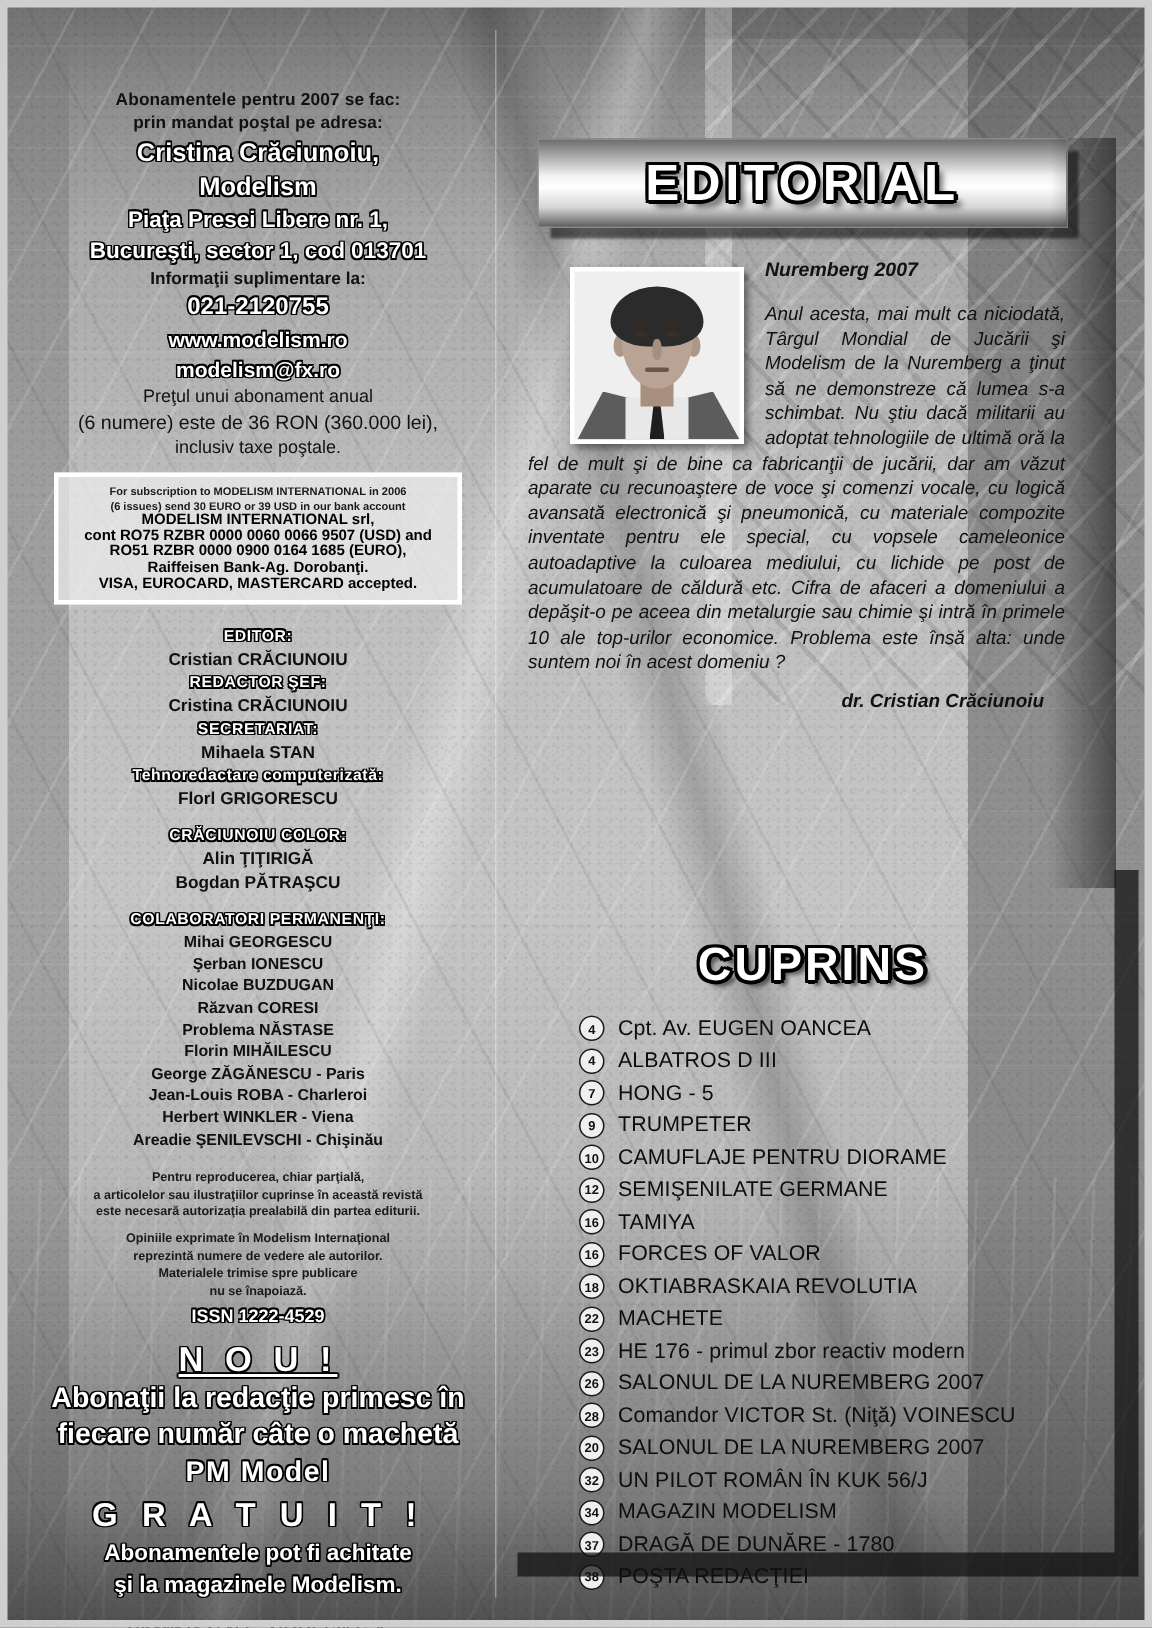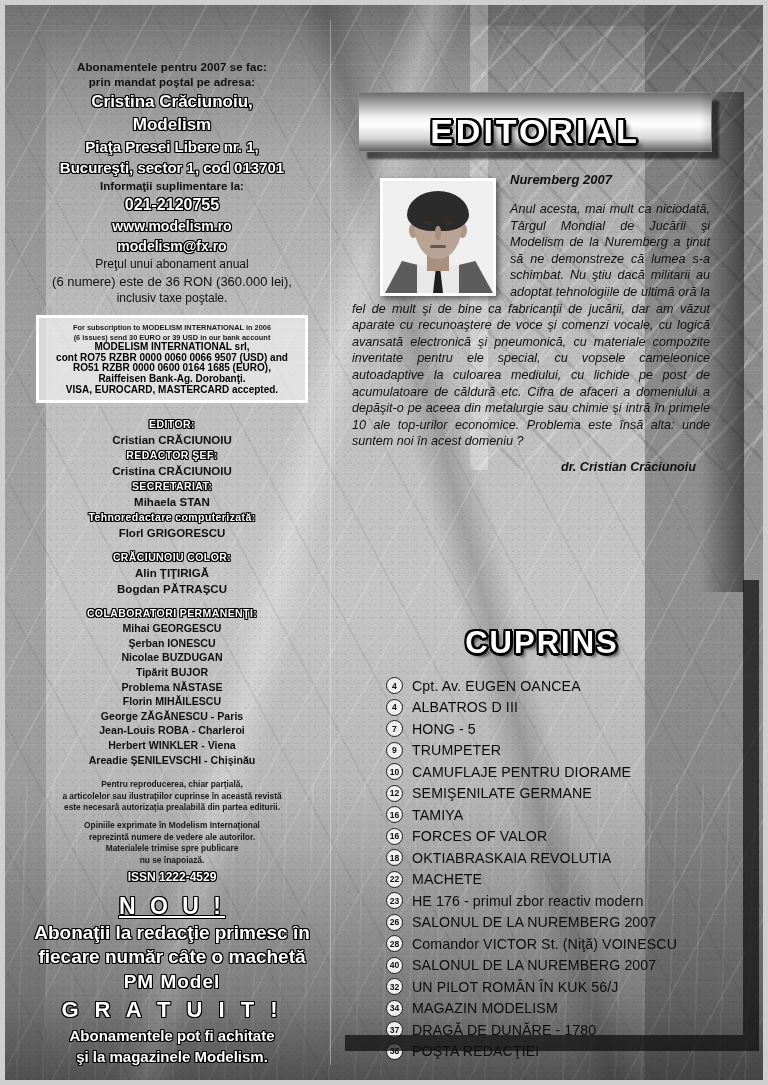--- a/index.html
+++ b/index.html
@@ -109,21 +109,21 @@
   #rightCol{position:absolute;left:352px;top:92px;width:378px;}
 
   .bannerWrap{position:relative;width:352px;height:58px;margin-left:6px;}
   .bannerShadow{
     position:absolute;left:9px;top:9px;width:352px;height:58px;background:rgba(0,0,0,.55);
     filter:blur(1px);
   }
   .banner{
     position:absolute;left:0;top:0;width:352px;height:58px;
     background:linear-gradient(180deg,#6d6d6d 0%,#f2f2f2 42%,#ffffff 55%,#d6d6d6 78%,#5f5f5f 100%);
-    border:1px solid #8a8a8a;display:flex;align-items:flex-end;justify-content:center;
+    border:1px solid #8a8a8a;display:flex;align-items:center;justify-content:center;
   }
   .bannerTxt{
     font-size:34px;font-weight:bold;letter-spacing:3px;color:#ffffff;
     text-shadow:
       2px 2px 0 #000,-2px 2px 0 #000,2px -2px 0 #000,-2px -2px 0 #000,
       0 3px 0 #000,3px 0 0 #000,0 -2px 0 #000,-2px 0 0 #000,
       5px 5px 4px rgba(0,0,0,.6);
   }
 
   .editorial{position:relative;margin-top:22px;width:358px;}
@@ -226,21 +226,21 @@
 
   <div class="priceLine">Preţul unui abonament anual</div>
   <div class="priceLine priceHi">(6 numere) este de 36 RON (360.000 lei),</div>
   <div class="priceLine">inclusiv taxe poştale.</div>
 
   <div class="bankBox">
     <div class="bankSm">For subscription to MODELISM INTERNATIONAL in 2006</div>
     <div class="bankSm">(6 issues) send 30 EURO or 39 USD in our bank account</div>
     <div class="bankBold">MODELISM INTERNATIONAL srl,</div>
     <div class="bankBold">cont RO75 RZBR 0000 0060 0066 9507 (USD) and</div>
-    <div class="bankBold">RO51 RZBR 0000 0600 0164 1685 (EURO),</div>
+    <div class="bankBold">RO51 RZBR 0000 0900 0164 1685 (EURO),</div>
     <div class="bankBold">Raiffeisen Bank-Ag. Dorobanţi.</div>
     <div class="bankBold">VISA, EUROCARD, MASTERCARD accepted.</div>
   </div>
 
   <div class="credits">
     <div class="shadowTxt credLabel">EDITOR:</div>
     <div class="credName">Cristian CRĂCIUNOIU</div>
     <div class="shadowTxt credLabel">REDACTOR ŞEF:</div>
     <div class="credName">Cristina CRĂCIUNOIU</div>
     <div class="shadowTxt credLabel">SECRETARIAT:</div>
@@ -253,21 +253,21 @@
     <div class="shadowTxt credLabel">CRĂCIUNOIU COLOR:</div>
     <div class="credName">Alin ŢIŢIRIGĂ</div>
     <div class="credName">Bogdan PĂTRAŞCU</div>
 
     <div class="credGap"></div>
 
     <div class="shadowTxt credLabel">COLABORATORI PERMANENŢI:</div>
     <div class="collabName">Mihai GEORGESCU</div>
     <div class="collabName">Şerban IONESCU</div>
     <div class="collabName">Nicolae BUZDUGAN</div>
-    <div class="collabName">Tipărit BUJOR</div>
+    <div class="collabName">Răzvan CORESI</div>
     <div class="collabName">Problema NĂSTASE</div>
     <div class="collabName">Florin MIHĂILESCU</div>
     <div class="collabName">George ZĂGĂNESCU - Paris</div>
     <div class="collabName">Jean-Louis ROBA - Charleroi</div>
     <div class="collabName">Herbert WINKLER - Viena</div>
     <div class="collabName">Areadie ŞENILEVSCHI - Chişinău</div>
   </div>
 
   <div class="legal">
     <p>Pentru reproducerea, chiar parţială,</p>
@@ -381,21 +381,21 @@
       </li>
     <li class="tocItem">
         <span class="tocNum">26</span>
         <span class="tocTxt">SALONUL DE LA NUREMBERG 2007</span>
       </li>
     <li class="tocItem">
         <span class="tocNum">28</span>
         <span class="tocTxt">Comandor VICTOR St. (Niţă) VOINESCU</span>
       </li>
     <li class="tocItem">
-        <span class="tocNum">40</span>
+        <span class="tocNum">20</span>
         <span class="tocTxt">SALONUL DE LA NUREMBERG 2007</span>
       </li>
     <li class="tocItem">
         <span class="tocNum">32</span>
         <span class="tocTxt">UN PILOT ROMÂN ÎN KUK 56/J</span>
       </li>
     <li class="tocItem">
         <span class="tocNum">34</span>
         <span class="tocTxt">MAGAZIN MODELISM</span>
       </li>

